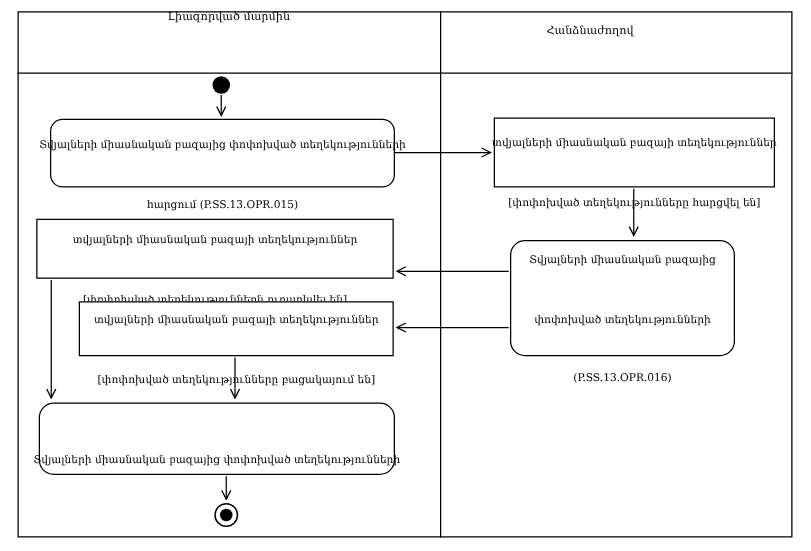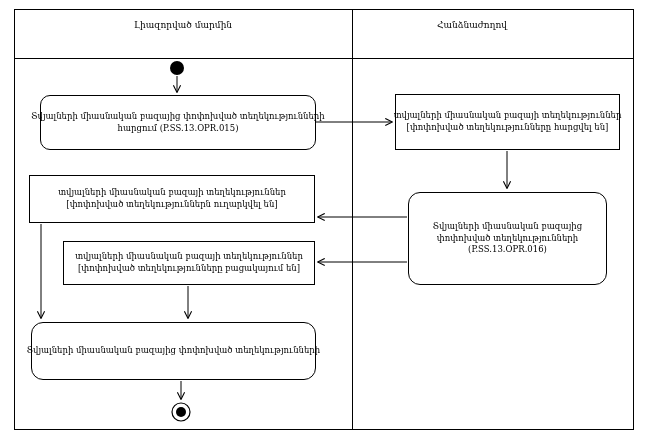--- a/index.html
+++ b/index.html
@@ -10,48 +10,48 @@
   }
   .frame{position:absolute;left:14px;top:9px;width:620px;height:421px;
     border:1px solid #000;box-sizing:border-box;}
   .vline,.hline{position:absolute;background:#000;}
   .lane-label{position:absolute;text-align:center;font-size:9px;}
   .node{
     position:absolute;box-sizing:border-box;border:1px solid #000;background:#ffffff;
     display:flex;flex-direction:column;justify-content:center;align-items:center;
     text-align:center;font-size:8.5px;line-height:1.4;
   }
-  .node > div{white-space:nowrap;}
+  .node > div{white-space:nowrap;margin-top:36px;}
   .round{border-radius:10px;}
   .round-lg{border-radius:12px;}
   svg.connectors{position:absolute;left:0;top:0;pointer-events:none;}
 </style>
 </head>
 <body>
 
 <div id="stage">
 
   <div class="frame"></div>
   <div class="vline" style="left:352px;top:9px;width:1px;height:421px;"></div>
   <div class="hline" style="left:14px;top:58px;width:620px;height:1px;"></div>
 
-  <div class="lane-label" style="left:14px;top:20px;width:338px;">Լիազորված մարմին</div>
+  <div class="lane-label" style="left:14px;top:9px;width:338px;">Լիազորված մարմին</div>
   <div class="lane-label" style="left:352px;top:20px;width:240px;">Հանձնաժողով</div>
 
   <div class="node round" style="left:40px;top:95px;width:276px;height:55px;">
     <div>Տվյալների միասնական բազայից փոփոխված տեղեկությունների</div>
     <div>հարցում (P.SS.13.OPR.015)</div>
   </div>
 
   <div class="node" style="left:395px;top:94px;width:225px;height:56px;">
     <div>տվյալների միասնական բազայի տեղեկություններ</div>
     <div>[փոփոխված տեղեկությունները հարցվել են]</div>
   </div>
 
-  <div class="node round-lg" style="left:408px;top:192px;width:199px;height:93px;">
+  <div class="node round-lg" style="left:408px;top:192px;width:180px;height:93px;">
     <div>Տվյալների միասնական բազայից</div>
     <div>փոփոխված տեղեկությունների</div>
     <div>(P.SS.13.OPR.016)</div>
   </div>
 
   <div class="node" style="left:29px;top:175px;width:286px;height:48px;">
     <div>տվյալների միասնական բազայի տեղեկություններ</div>
     <div>[փոփոխված տեղեկություններն ուղարկվել են]</div>
   </div>
 

